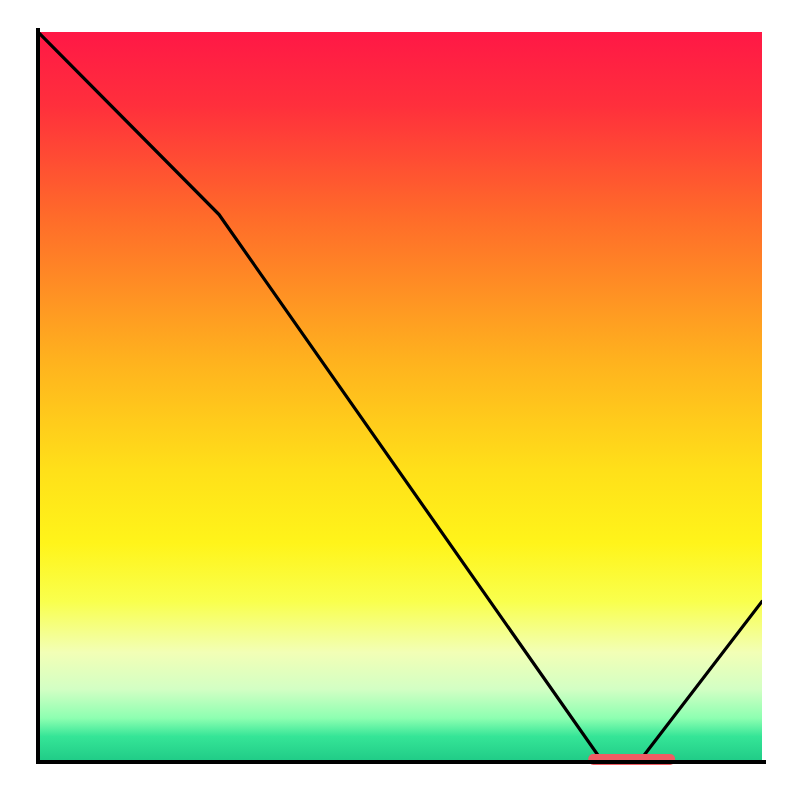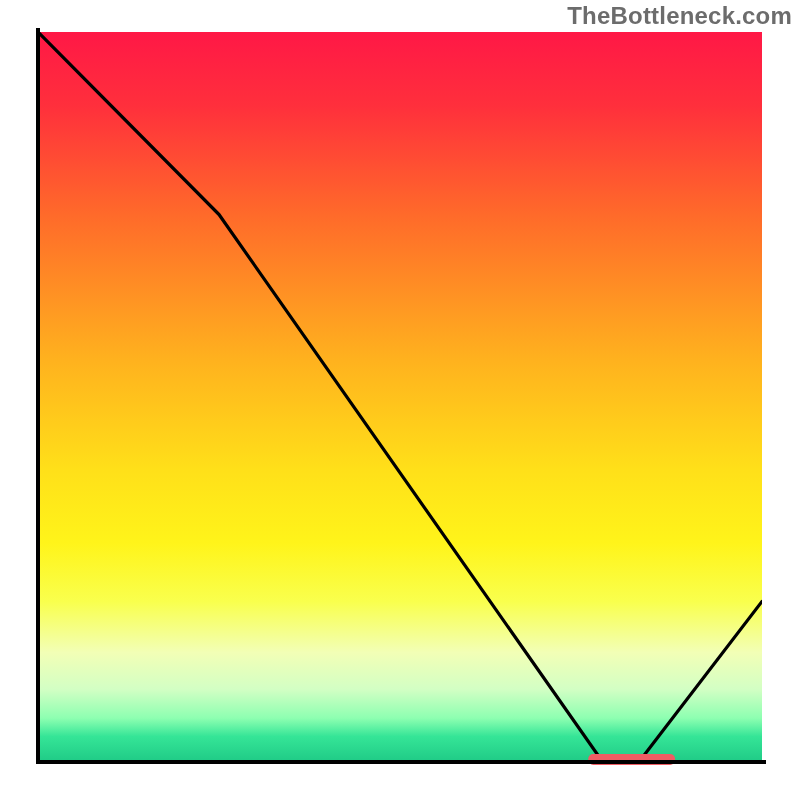--- a/index.html
+++ b/index.html
@@ -33,21 +33,20 @@
     width: 800px;
     height: 800px;
     display: block;
   }
 </style>
 </head>
 <body>
 
 <div class="stage">
 
-  <div class="watermark">TheBottleneck.com</div>
 
   <svg class="chart" viewBox="0 0 800 800">
     <defs>
       <linearGradient id="bg-grad" x1="0" y1="0" x2="0" y2="1">
           <stop offset="0.00%" stop-color="#ff1846"></stop>
           <stop offset="10.00%" stop-color="#ff2f3c"></stop>
           <stop offset="25.00%" stop-color="#ff6a2a"></stop>
           <stop offset="45.00%" stop-color="#ffb21e"></stop>
           <stop offset="60.00%" stop-color="#ffe019"></stop>
           <stop offset="70.00%" stop-color="#fff41a"></stop>

